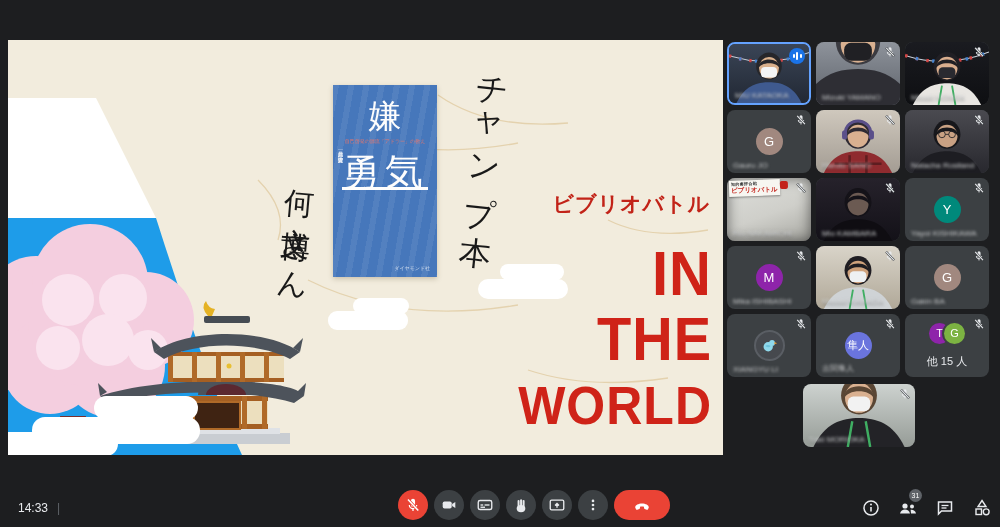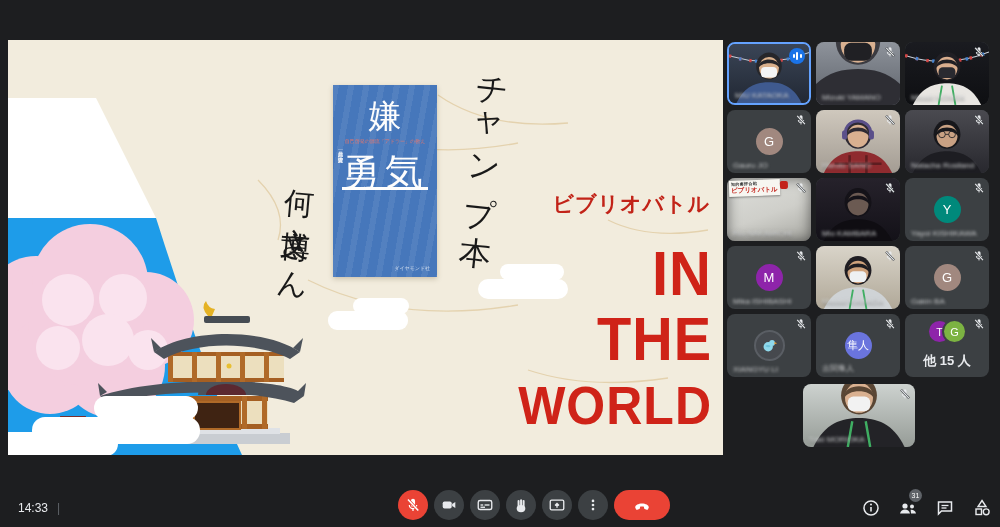--- a/index.html
+++ b/index.html
@@ -62,21 +62,21 @@
   .avatar.small .av-letter{font-size:11px;}
   .avatar .bird-svg{display:none;width:17px;height:17px;}
   .avatar.bird{border:2px solid #5a5e64;}
   .avatar.bird .bird-svg{display:block;}
   .overflow-wrap{position:absolute;inset:0;display:none;flex-direction:column;align-items:center;justify-content:center;}
   .tile.k-overflow .overflow-wrap{display:flex;}
   .ov-row{display:flex;}
   .ov-av{width:21px;height:21px;border-radius:50%;color:#fff;font-size:11px;display:flex;
     align-items:center;justify-content:center;}
   .ov-av:last-child{margin-left:-6px;box-shadow:0 0 0 2px #3c4043;}
-  .ov-label{margin-top:10px;color:#e8eaed;font-size:13px;font-weight:bold;}
+  .ov-label{margin-top:10px;color:#e8eaed;font-size:11px;}
   .name{position:absolute;left:6px;bottom:3px;max-width:85%;color:#eceef0;font-size:8px;
     white-space:nowrap;overflow:hidden;text-shadow:0 1px 2px rgba(0,0,0,.7);}
   .name.blurred{filter:blur(1.6px);opacity:.85;}
   .mic-off{position:absolute;right:4px;top:4px;width:12px;height:12px;}
   .speaking{position:absolute;right:4px;top:4px;width:16px;height:16px;border-radius:50%;
     background:#1a73e8;display:flex;align-items:center;justify-content:center;gap:1.5px;}
   .speaking i{display:block;width:2px;background:#fff;border-radius:1px;}
   .speaking i:nth-child(1){height:4px;}.speaking i:nth-child(2){height:8px;}.speaking i:nth-child(3){height:4px;}
 
   

